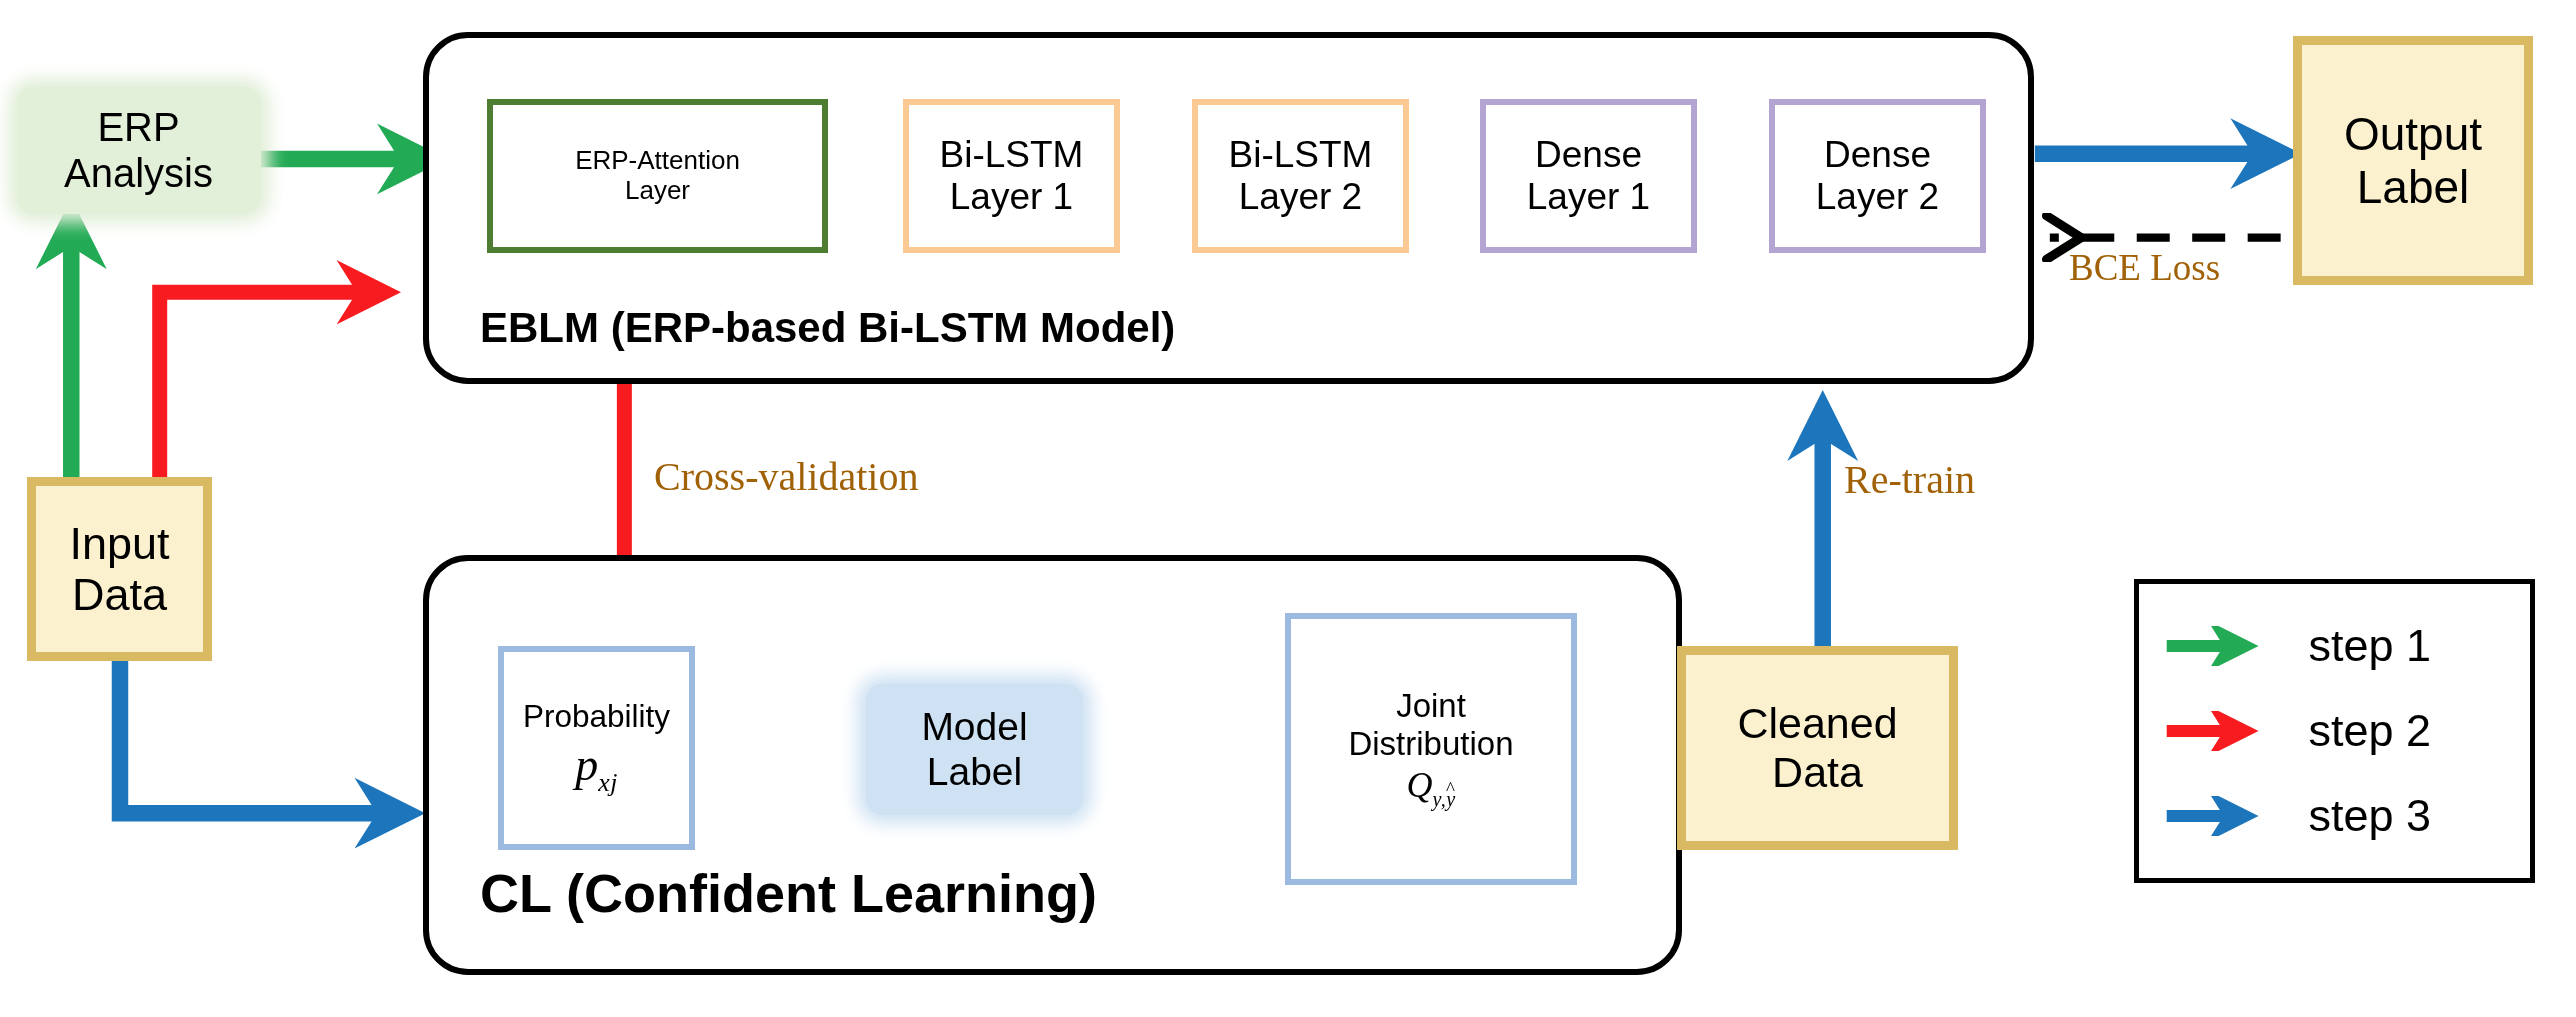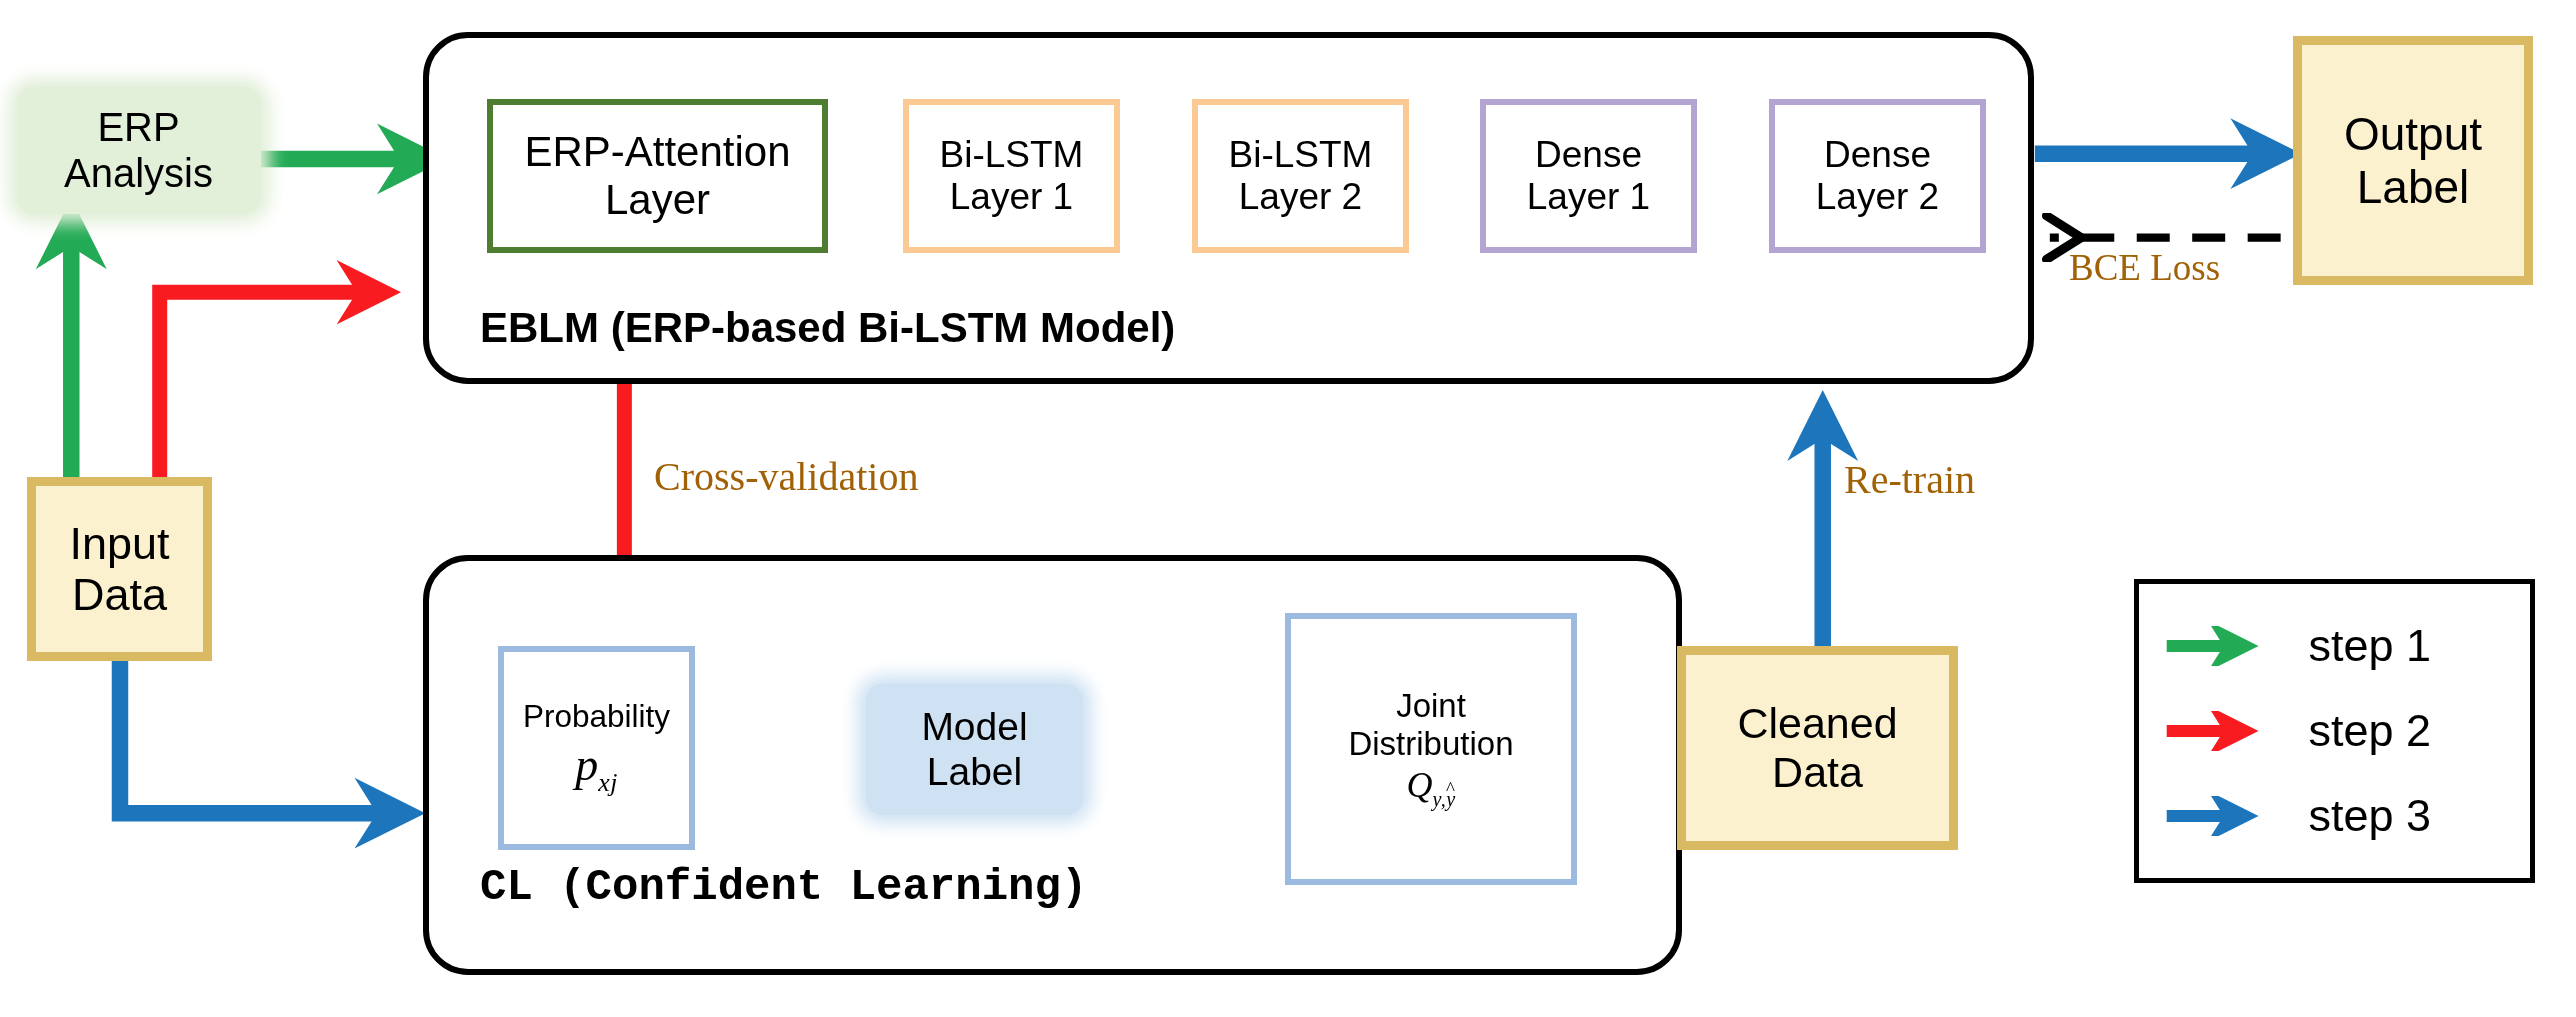--- a/index.html
+++ b/index.html
@@ -185,33 +185,33 @@
     </g>
     <g>
       <path d="M2120,998 L2228,998" stroke="#000000" stroke-width="14" fill="none" marker-end="url(#ah-black)"></path>
     </g>
   </svg>
 
   <div class="abs group" style="left:423px;top:31.5px;width:1611px;height:352px;"></div>
   <div class="abs group-label" style="left:480px;top:304px;font-size:42px;">EBLM (ERP-based Bi-LSTM Model)</div>
 
   <div class="abs group" style="left:423px;top:555px;width:1259px;height:420px;"></div>
-  <div class="abs group-label" style="left:480px;top:862px;font-size:44px;font-family:Liberation Mono, monospace;">CL (Confident Learning)</div>
+  <div class="abs group-label" style="left:480px;top:862px;font-size:54px;">CL (Confident Learning)</div>
 
   <div class="abs node soft-green" style="left:16.5px;top:87px;width:244px;height:127px;font-size:40px;">
     <span class="ln">ERP</span>
     <span class="ln">Analysis</span>
   </div>
 
   <div class="abs node node-gold" style="left:27px;top:477px;width:185px;height:184px;font-size:45px;text-align:center;">
     <span class="ln">Input</span>
     <span class="ln">Data</span>
   </div>
 
-  <div class="abs node node-green" style="left:487px;top:99px;width:341px;height:154px;font-size:42px;">
+  <div class="abs node node-green" style="left:487px;top:99px;width:341px;height:154px;font-size:26px;">
     <span class="ln">ERP-Attention</span>
     <span class="ln">Layer</span>
   </div>
 
   <div class="abs node node-peach" style="left:903px;top:99px;width:217px;height:154px;font-size:37px;">
     <span class="ln">Bi-LSTM</span>
     <span class="ln">Layer 1</span>
   </div>
 
   <div class="abs node node-peach" style="left:1192px;top:99px;width:217px;height:154px;font-size:37px;">

